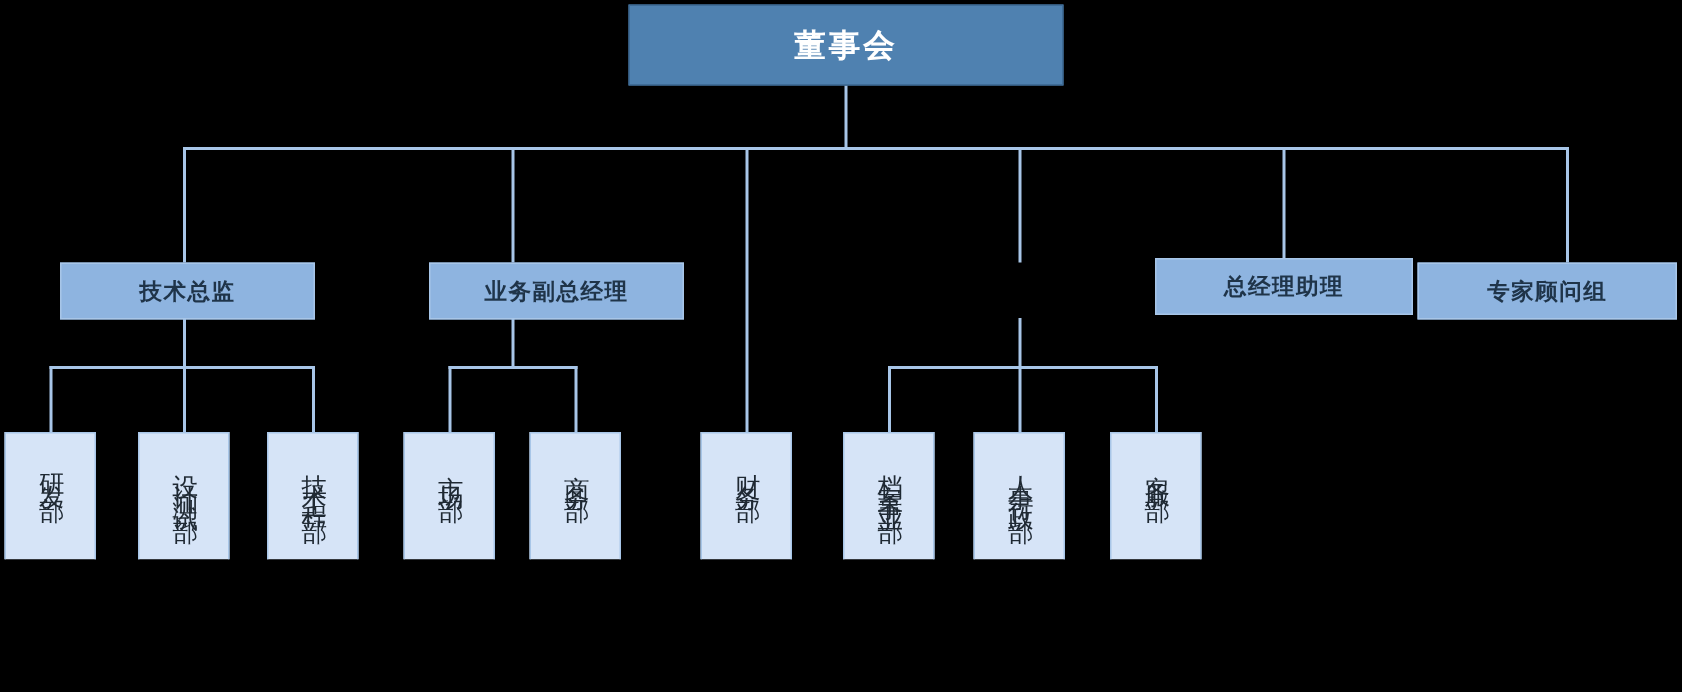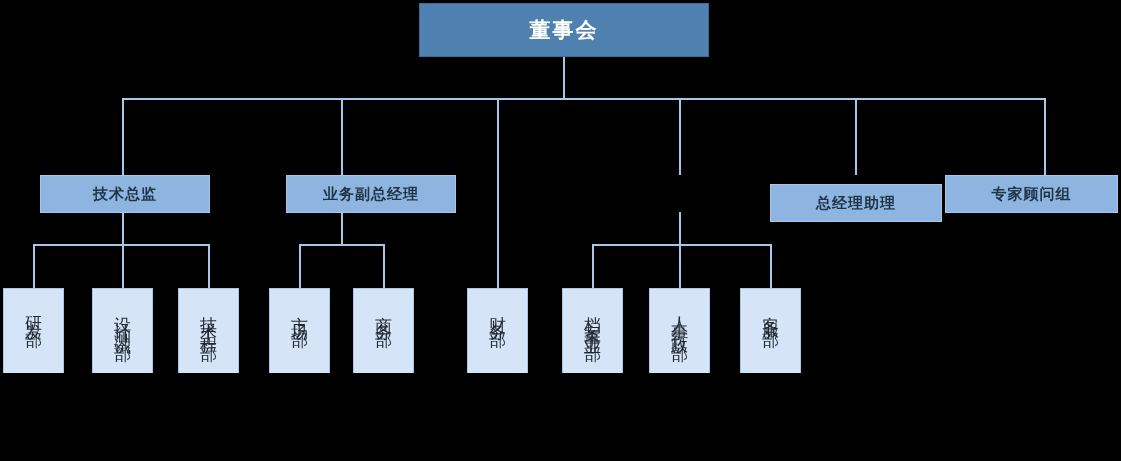--- a/index.html
+++ b/index.html
@@ -99,21 +99,21 @@
   <div class="node lvl1" style="left:419px;top:3px;width:290px;height:54px;">
     <span>董事会</span>
   </div>
 
   <div class="node lvl2" style="left:40px;top:175px;width:170px;height:38px;">
     <span>技术总监</span>
   </div>
   <div class="node lvl2" style="left:258px;top:175px;width:170px;height:38px;margin-left:28px;">
     <span>业务副总经理</span>
   </div>
-  <div class="node lvl2" style="left:770px;top:184px;width:172px;height:38px;">
+  <div class="node lvl2" style="left:770px;top:172px;width:172px;height:38px;">
     <span>总经理助理</span>
   </div>
   <div class="node lvl2" style="left:945px;top:175px;width:173px;height:38px;text-align:center;">
     <span>专家顾问组</span>
   </div>
 
   <div class="node lvl3" style="left:3px;top:288px;width:61px;height:165px;">
     <span class="vtext">研发部</span>
   </div>
   <div class="node lvl3" style="left:92px;top:288px;width:61px;height:165px;">

